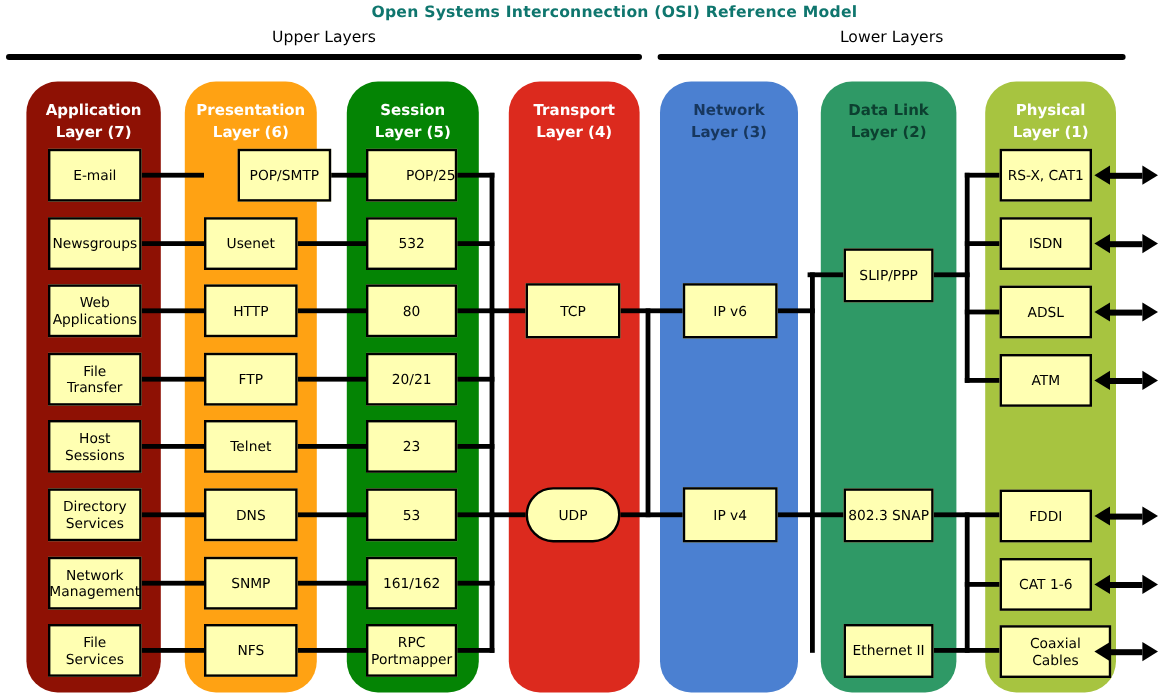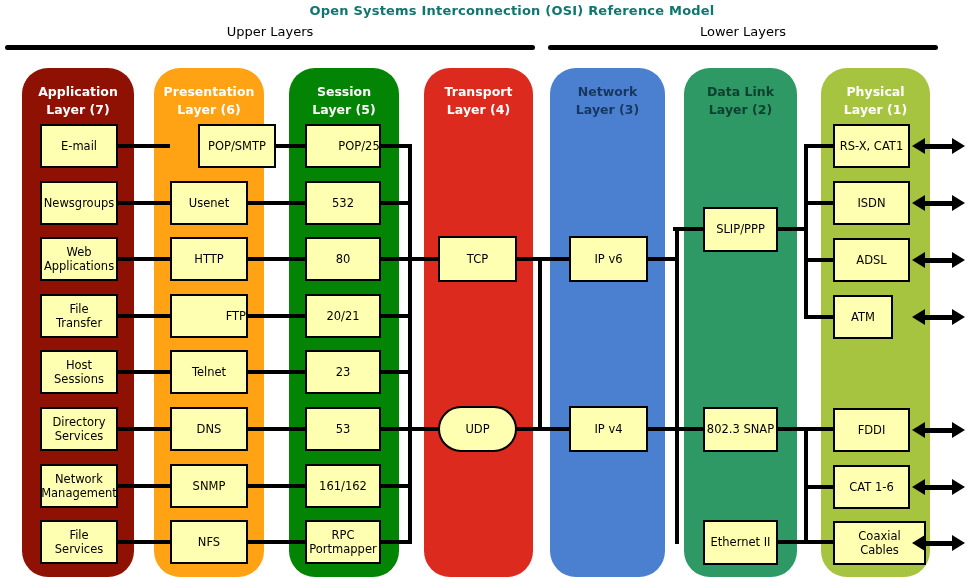--- a/index.html
+++ b/index.html
@@ -166,21 +166,21 @@
 
   <div class="node" style="left:170px;top:124px;width:78px;height:44px;margin-left:28px;">
       <span class="node-label">POP/SMTP</span>
     </div>
   <div class="node" style="left:170px;top:181px;width:78px;height:44px;">
       <span class="node-label">Usenet</span>
     </div>
   <div class="node" style="left:170px;top:237px;width:78px;height:44px;">
       <span class="node-label">HTTP</span>
     </div>
-  <div class="node" style="left:170px;top:294px;width:78px;height:44px;justify-content:flex-end;">
+  <div class="node" style="left:170px;top:294px;width:78px;height:44px;">
       <span class="node-label">FTP</span>
     </div>
   <div class="node" style="left:170px;top:350px;width:78px;height:44px;">
       <span class="node-label">Telnet</span>
     </div>
   <div class="node" style="left:170px;top:407px;width:78px;height:44px;">
       <span class="node-label">DNS</span>
     </div>
   <div class="node" style="left:170px;top:464px;width:78px;height:44px;">
       <span class="node-label">SNMP</span>
@@ -241,21 +241,21 @@
 
   <div class="node" style="left:833px;top:124px;width:77px;height:44px;">
       <span class="node-label">RS-X, CAT1</span>
     </div>
   <div class="node" style="left:833px;top:181px;width:77px;height:44px;">
       <span class="node-label">ISDN</span>
     </div>
   <div class="node" style="left:833px;top:238px;width:77px;height:44px;">
       <span class="node-label">ADSL</span>
     </div>
-  <div class="node" style="left:833px;top:295px;width:60px;height:44px;align-items:center;">
+  <div class="node" style="left:833px;top:295px;width:77px;height:44px;align-items:center;">
       <span class="node-label">ATM</span>
     </div>
   <div class="node" style="left:833px;top:408px;width:77px;height:44px;">
       <span class="node-label">FDDI</span>
     </div>
   <div class="node" style="left:833px;top:465px;width:77px;height:44px;">
       <span class="node-label">CAT 1-6</span>
     </div>
   <div class="node" style="left:833px;top:521px;width:93px;height:44px;justify-content:center;">
       <span class="node-label">Coaxial

